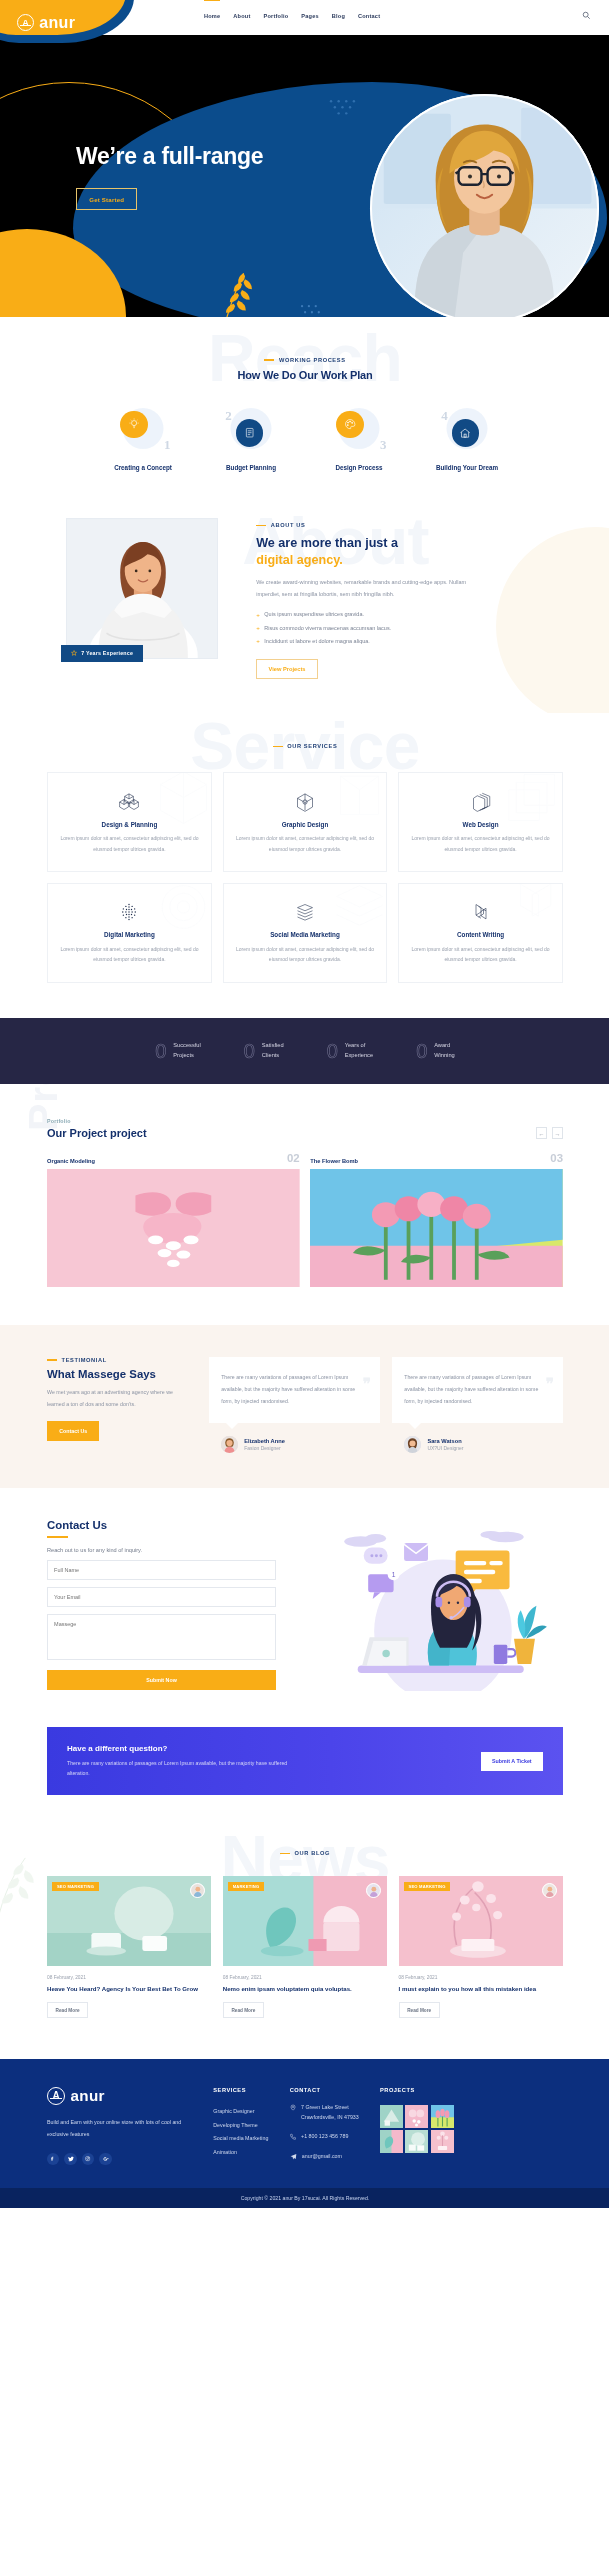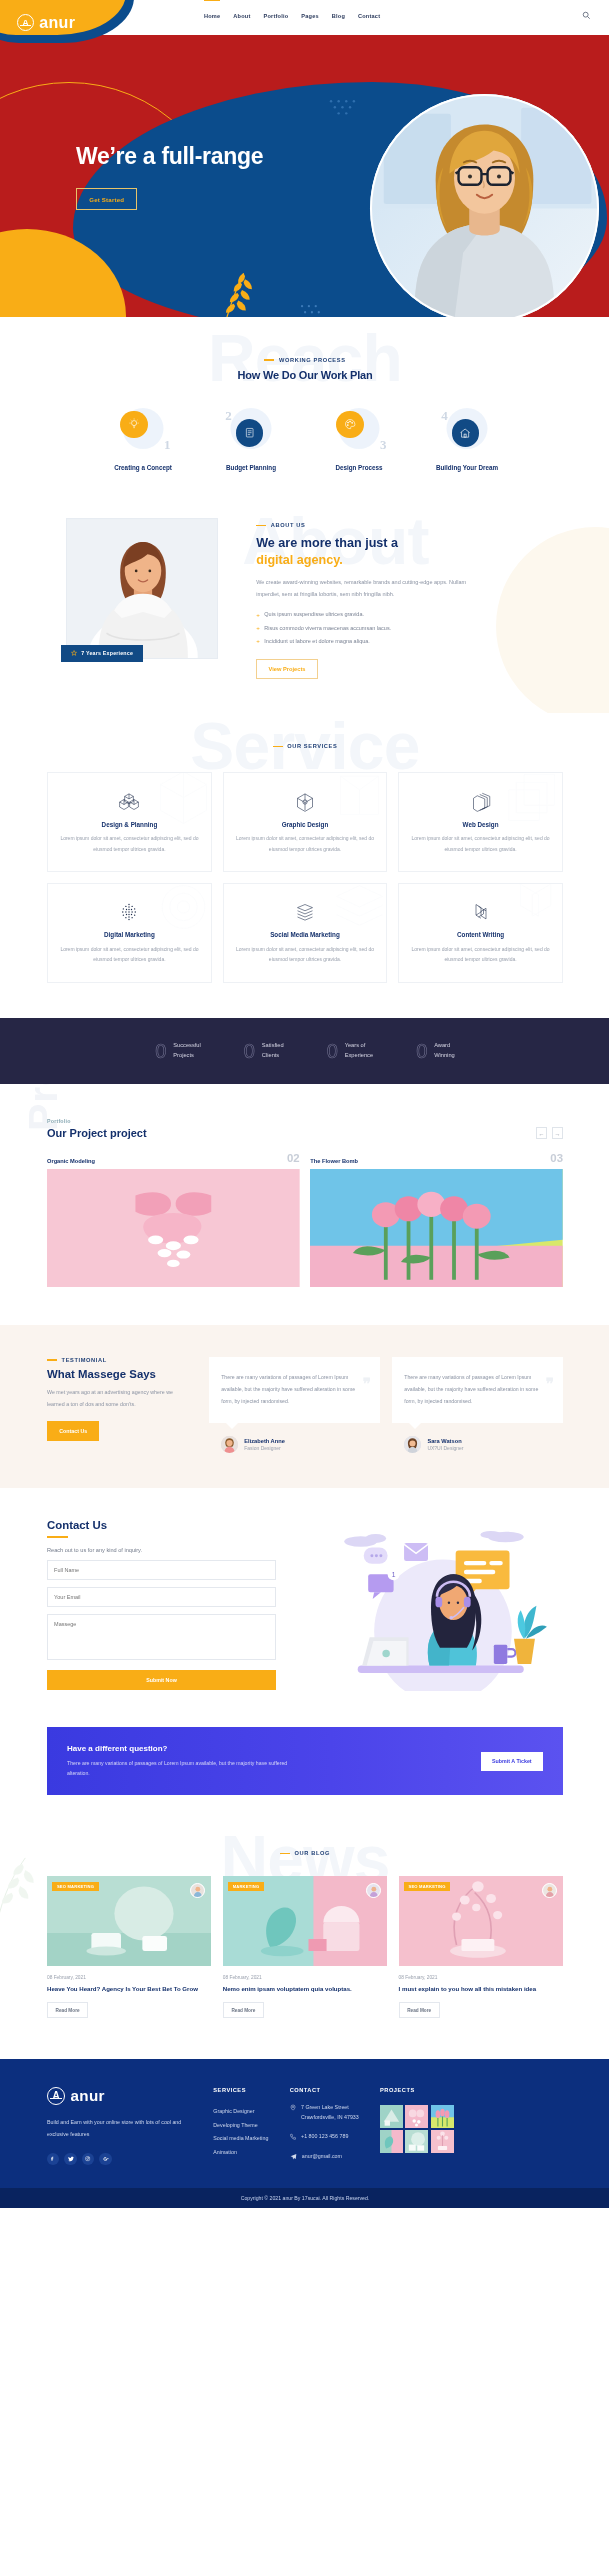--- a/index.html
+++ b/index.html
@@ -53,21 +53,21 @@
   .nav a.active::before{
     content:""; position:absolute; left:0; right:0; top:-12.2px; height:1.9px;
     background:#f9ad16;
   }
   .search-icon{
     position:absolute; right:20px; top:11.4px; width:8.4px; height:8.4px;
     z-index:10; cursor:pointer;
   }
 
   
-  .hero{ position:relative; height:282px; overflow:hidden; background:#b91c1c; }
+  .hero{ position:relative; height:282px; overflow:hidden; background:#000000; }
   .hero-yellow-arc{
     position:absolute; left:-91px; top:47px; width:320px; height:320px;
     border:1.5px solid #f9ad16; border-radius:50%;
   }
   .hero-yellow-blob{
     position:absolute; left:-72px; top:194px; width:198px; height:145px;
     background:#f9ad16; border-radius:50% 50% 50% 50%/60% 60% 40% 40%;
   }
   .hero-blue{
     position:absolute; left:73px; top:47px; width:534px; height:252px;

